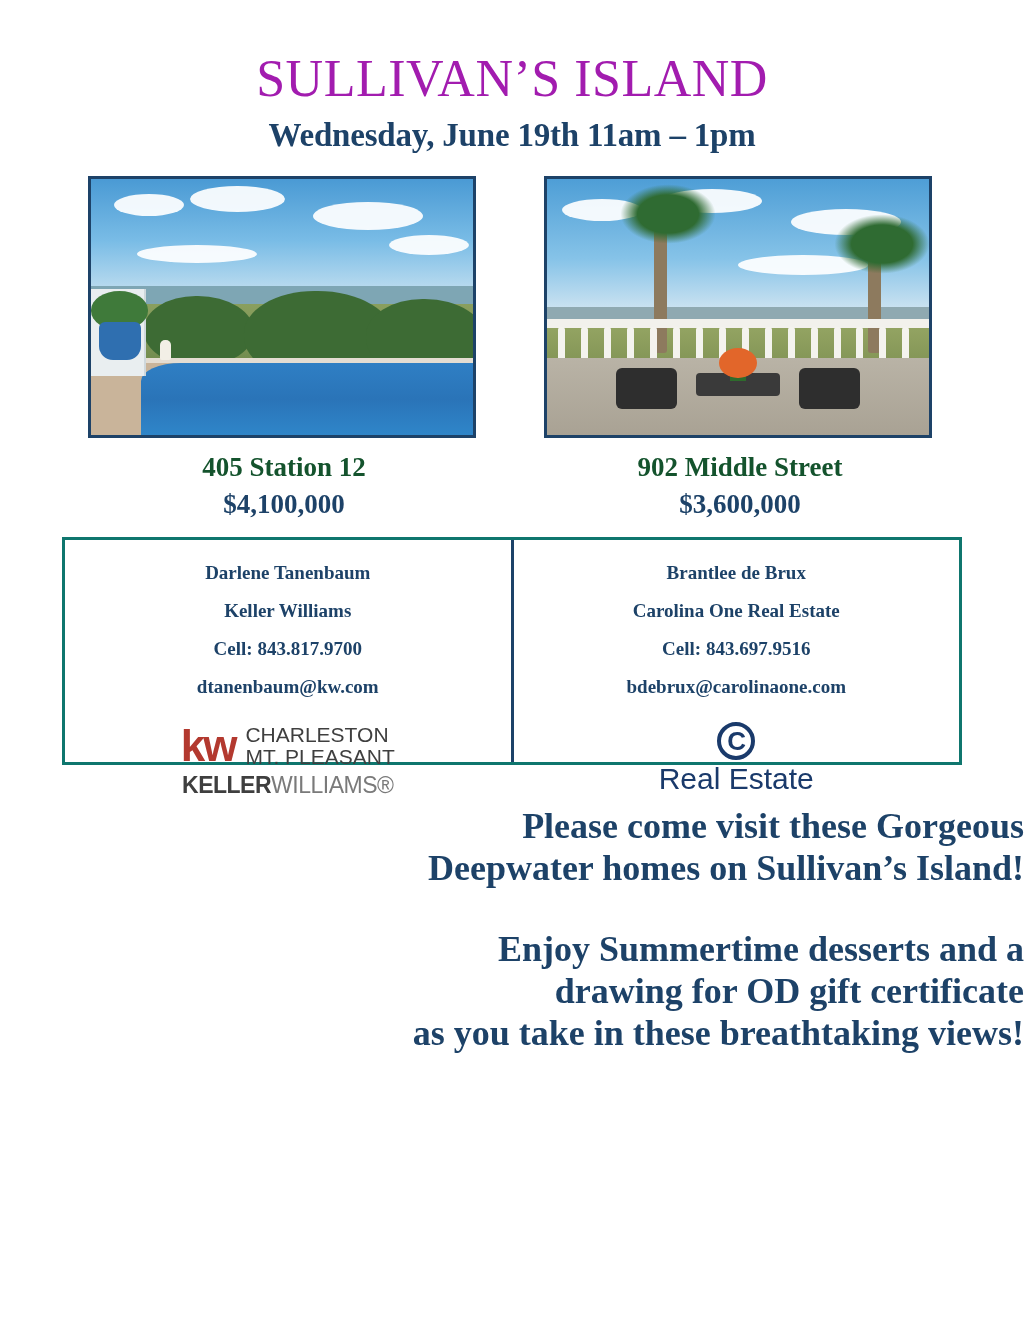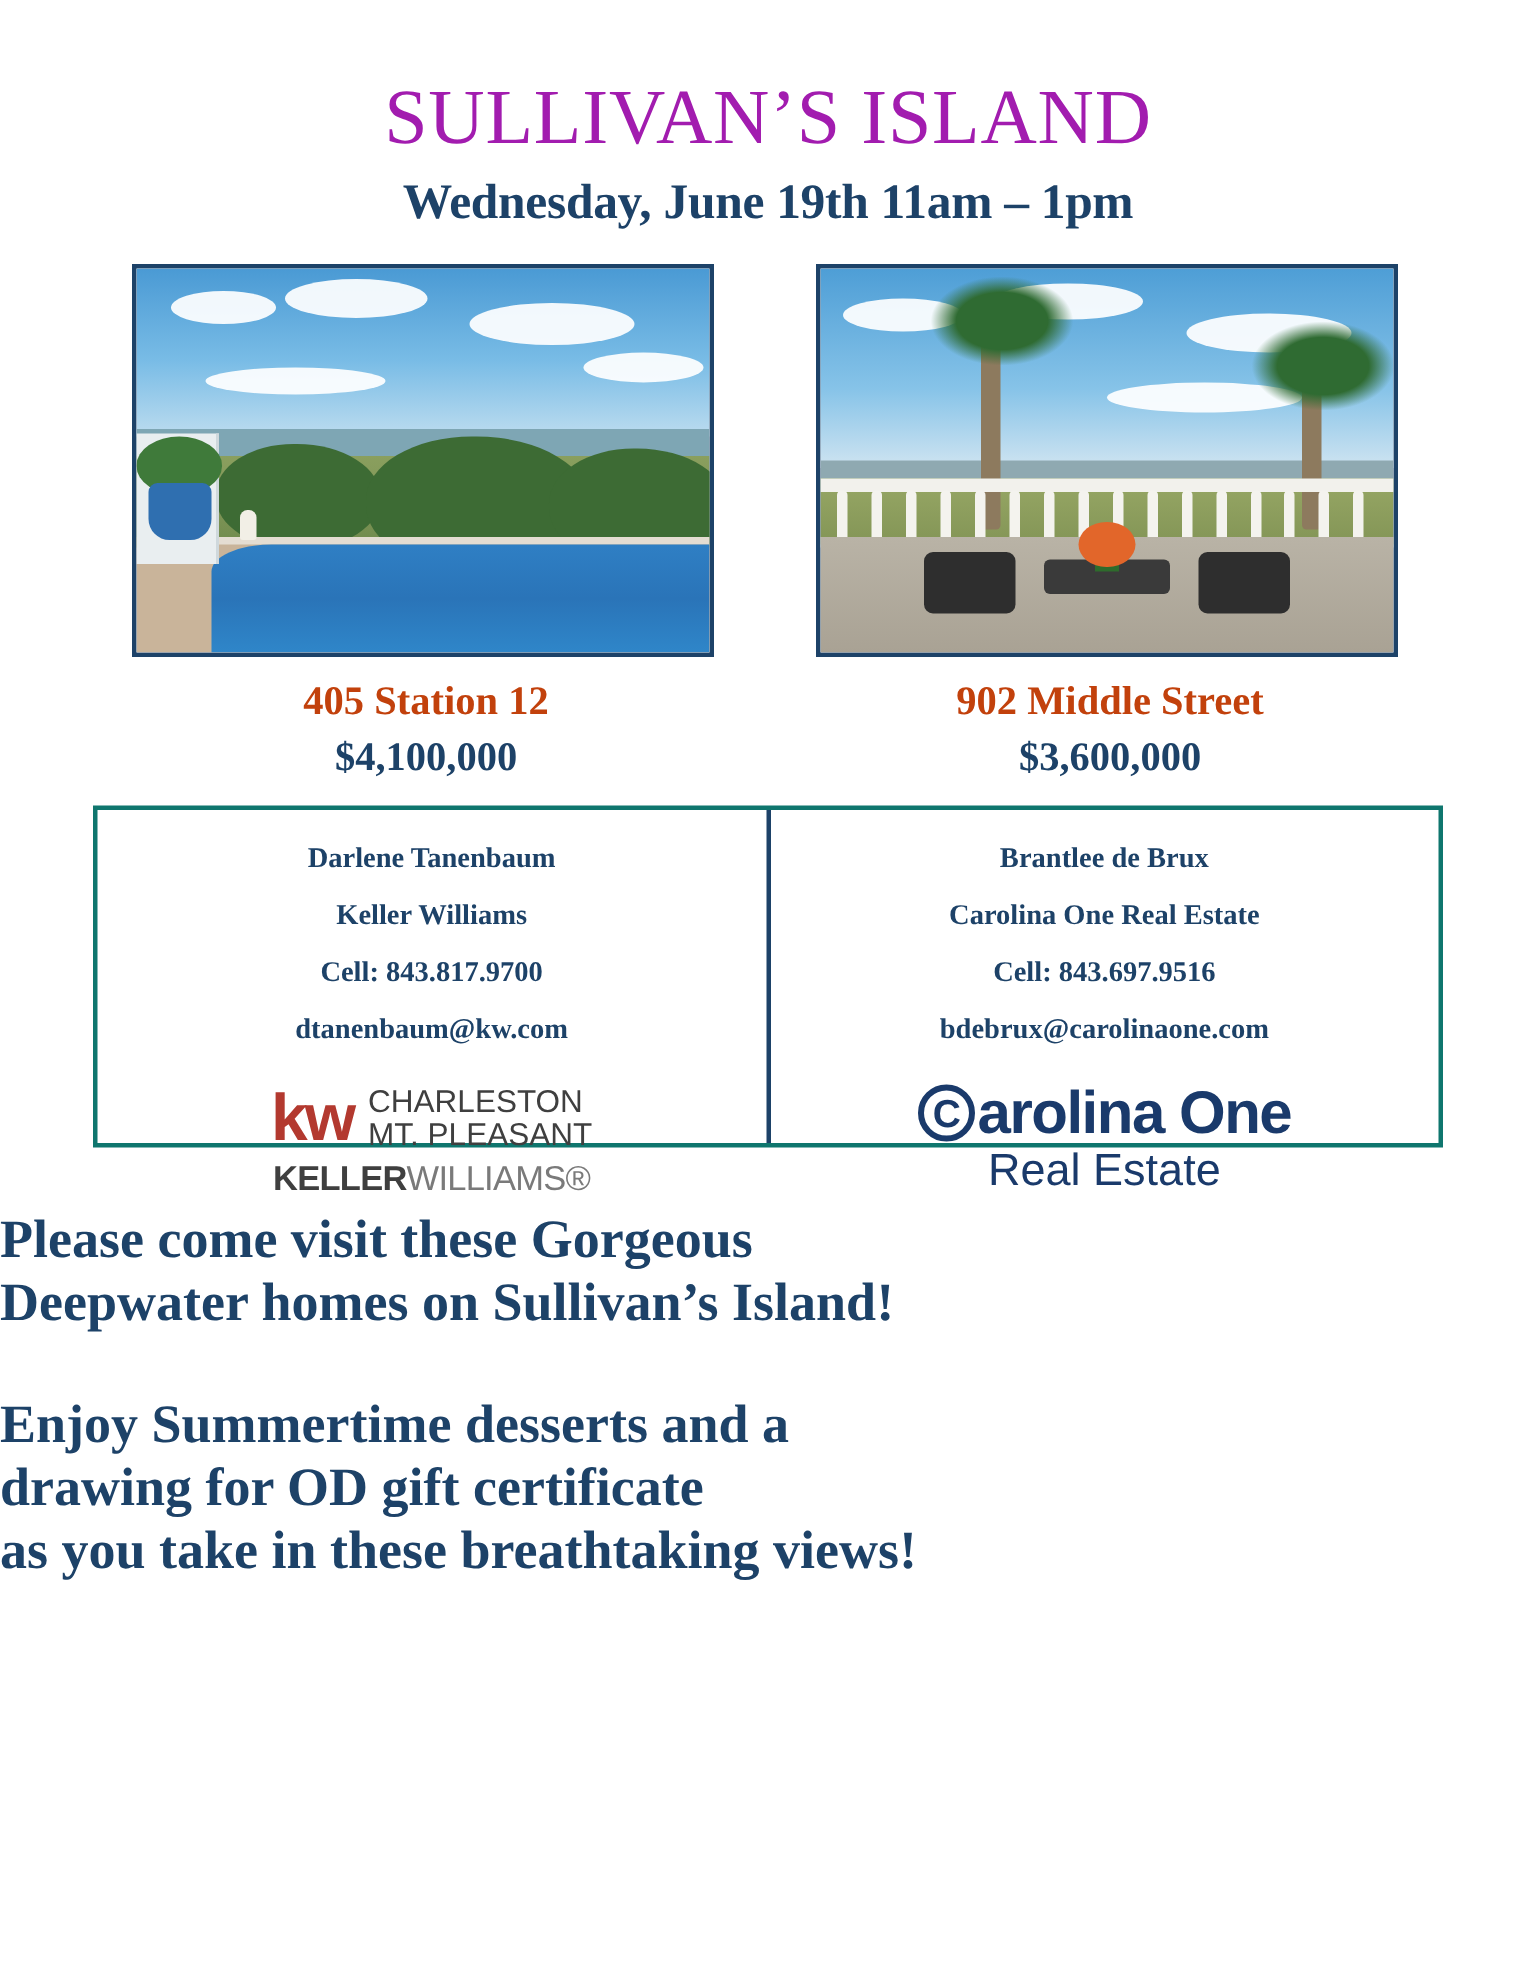--- a/index.html
+++ b/index.html
@@ -180,21 +180,21 @@
   .p2-flowerstem {
     position: absolute; left: 48%; top: 74%; width: 4%; height: 5%;
     background: #2e6b2c;
   }
 
   .listing-addr {
     font-family: "Liberation Serif", serif;
     font-weight: bold;
     font-size: 27px;
     margin-top: 14px;
-    color: #c2410c;
+    color: #14532d;
   }
   .listing-price {
     font-family: "Liberation Serif", serif;
     font-weight: bold;
     font-size: 27px;
     margin-top: 6px;
     color: #1d4268;
   }
 
   
@@ -286,21 +286,21 @@
   }
   .c1-bottom {
     font-size: 30px;
     font-weight: normal;
     margin-top: 2px;
     letter-spacing: 0px;
   }
 
   
   .message {
-    text-align: left;
+    text-align: right;
     margin-top: 40px;
     font-family: "Liberation Serif", serif;
     font-weight: bold;
     color: #1d4268;
   }
   .msg1 {
     font-size: 36px;
     line-height: 1.18;
   }
   .msg2 {
@@ -418,21 +418,20 @@
 
     <div class="agent">
       <div class="agent-line">Brantlee de Brux</div>
       <div class="agent-line">Carolina One Real Estate</div>
       <div class="agent-line">Cell: 843.697.9516</div>
       <div class="agent-line">bdebrux@carolinaone.com</div>
 
       <div class="c1-logo">
         <div class="c1-top">
           <span class="c1-circle">C</span>
-          <span>arolina One</span>
         </div>
         <div class="c1-bottom">Real Estate</div>
       </div>
     </div>
   </div>
 
   <div class="message">
     <div class="msg1">
       <div>Please come visit these Gorgeous</div>
       <div>Deepwater homes on Sullivan’s Island!</div>

